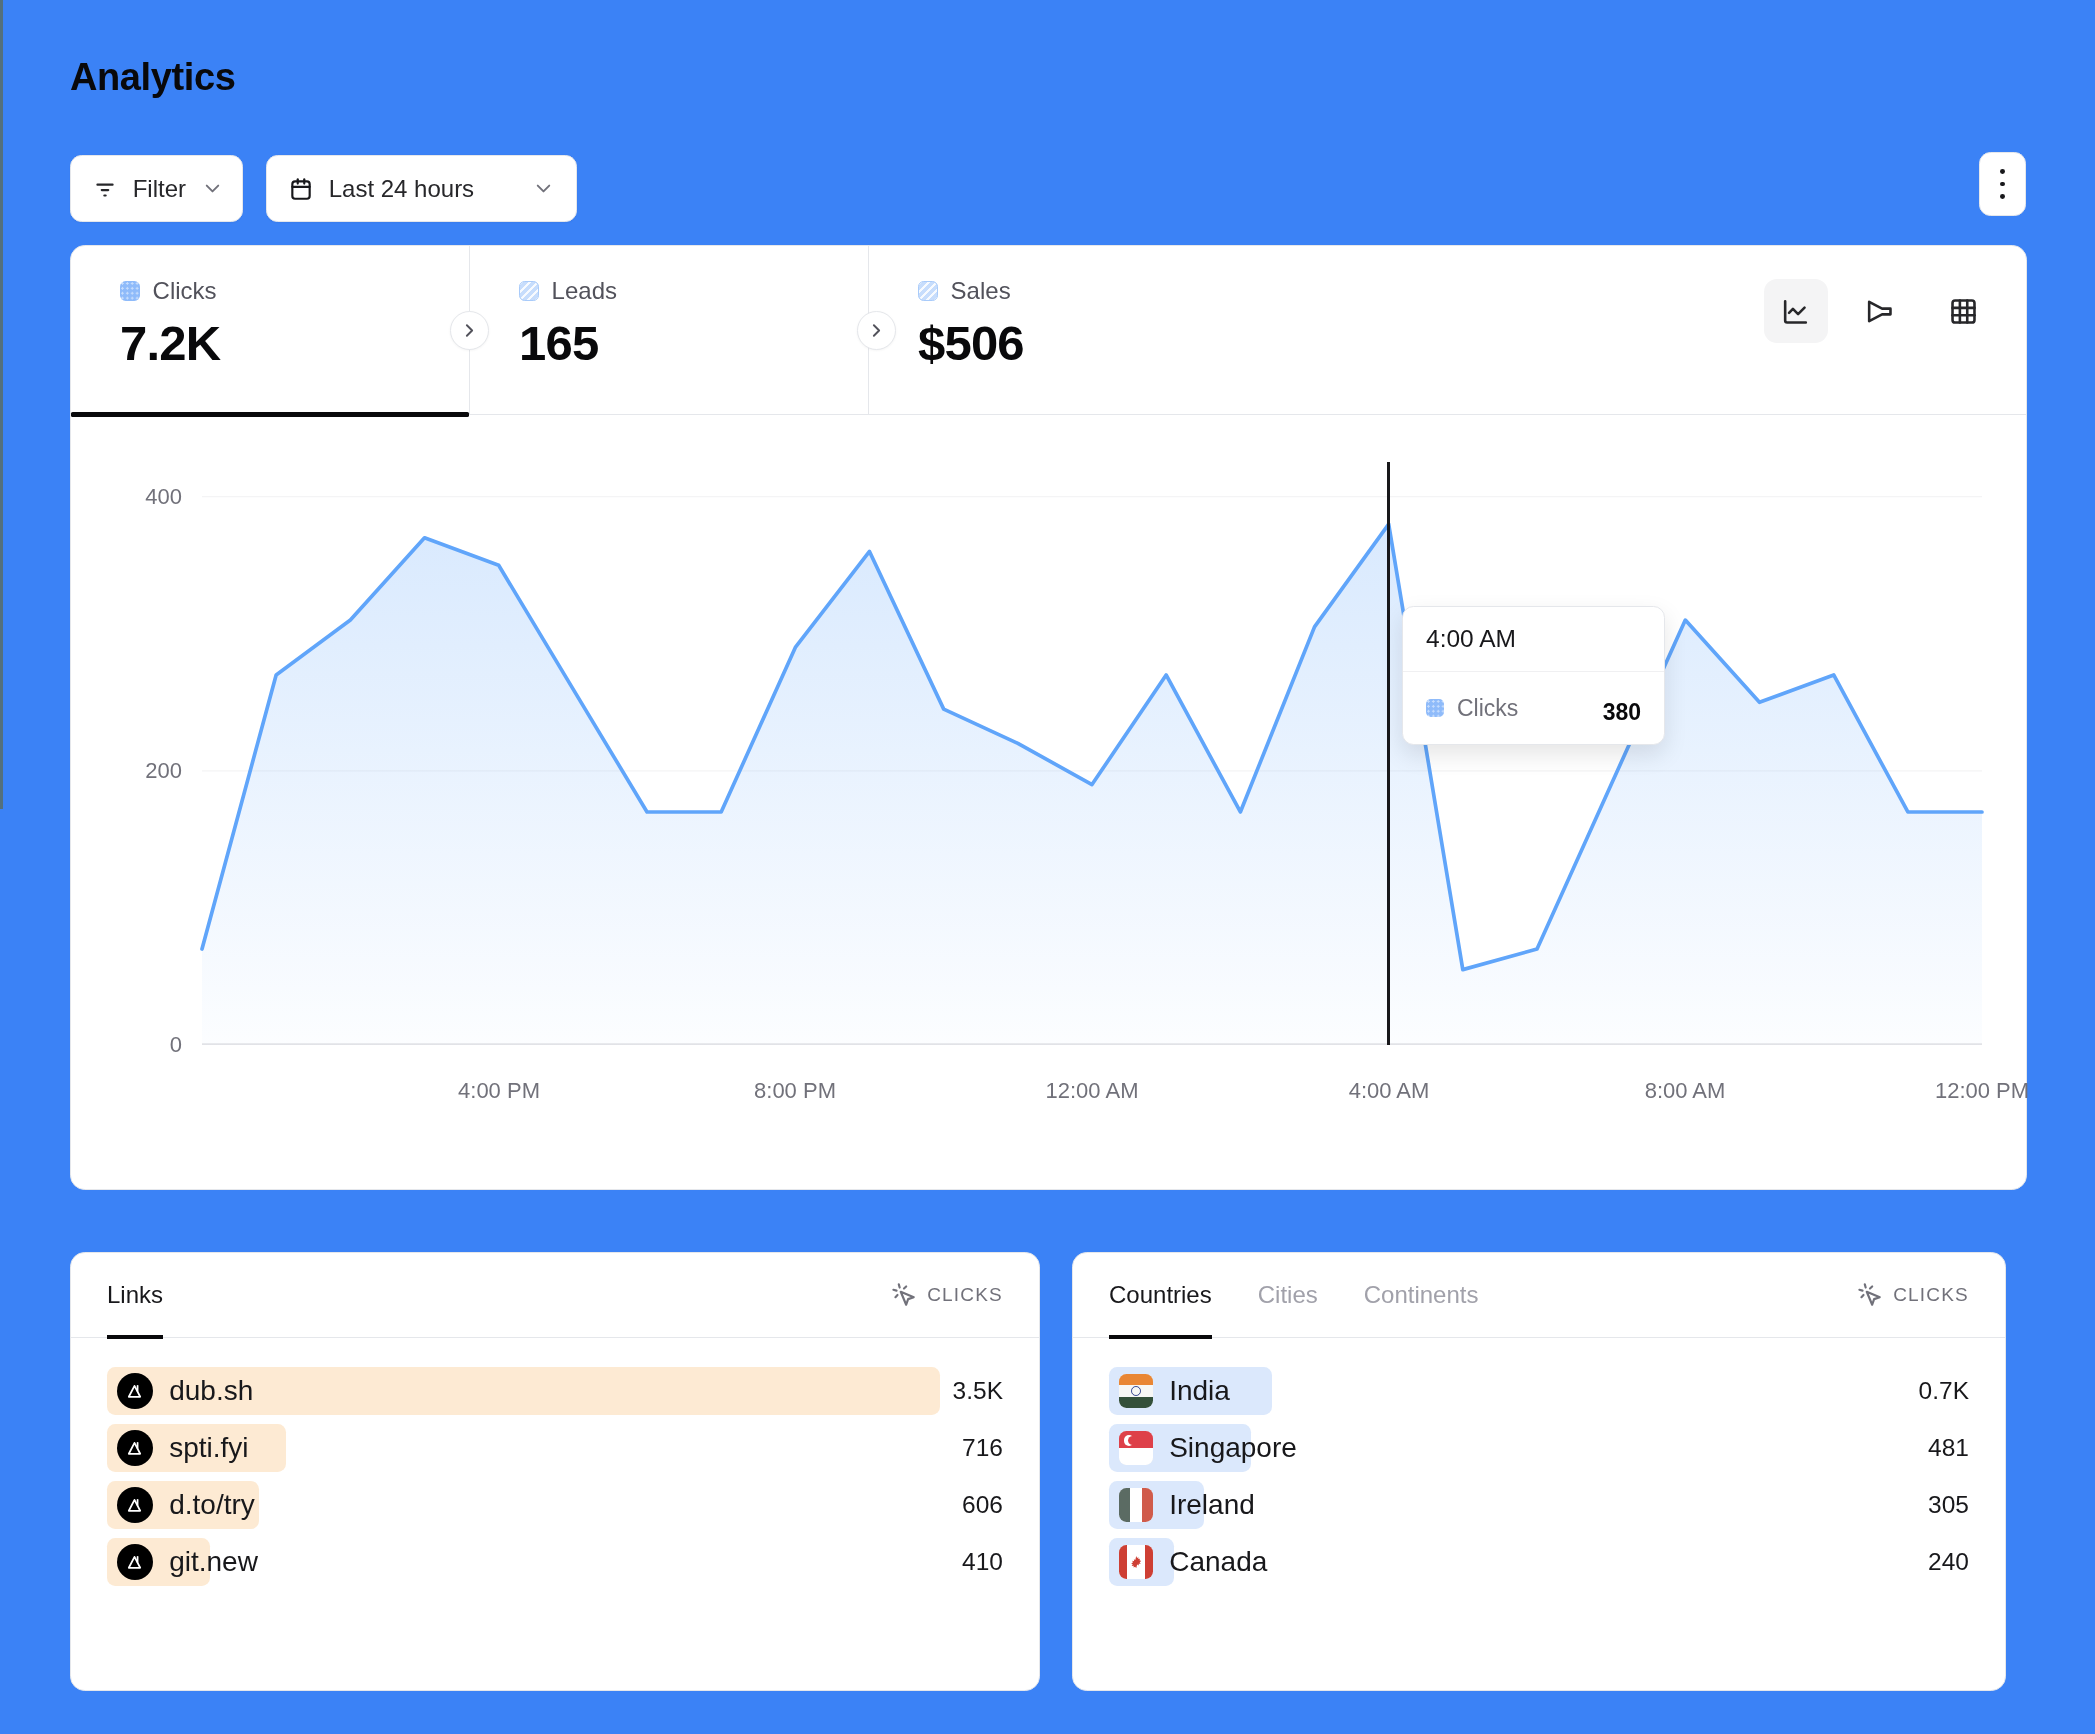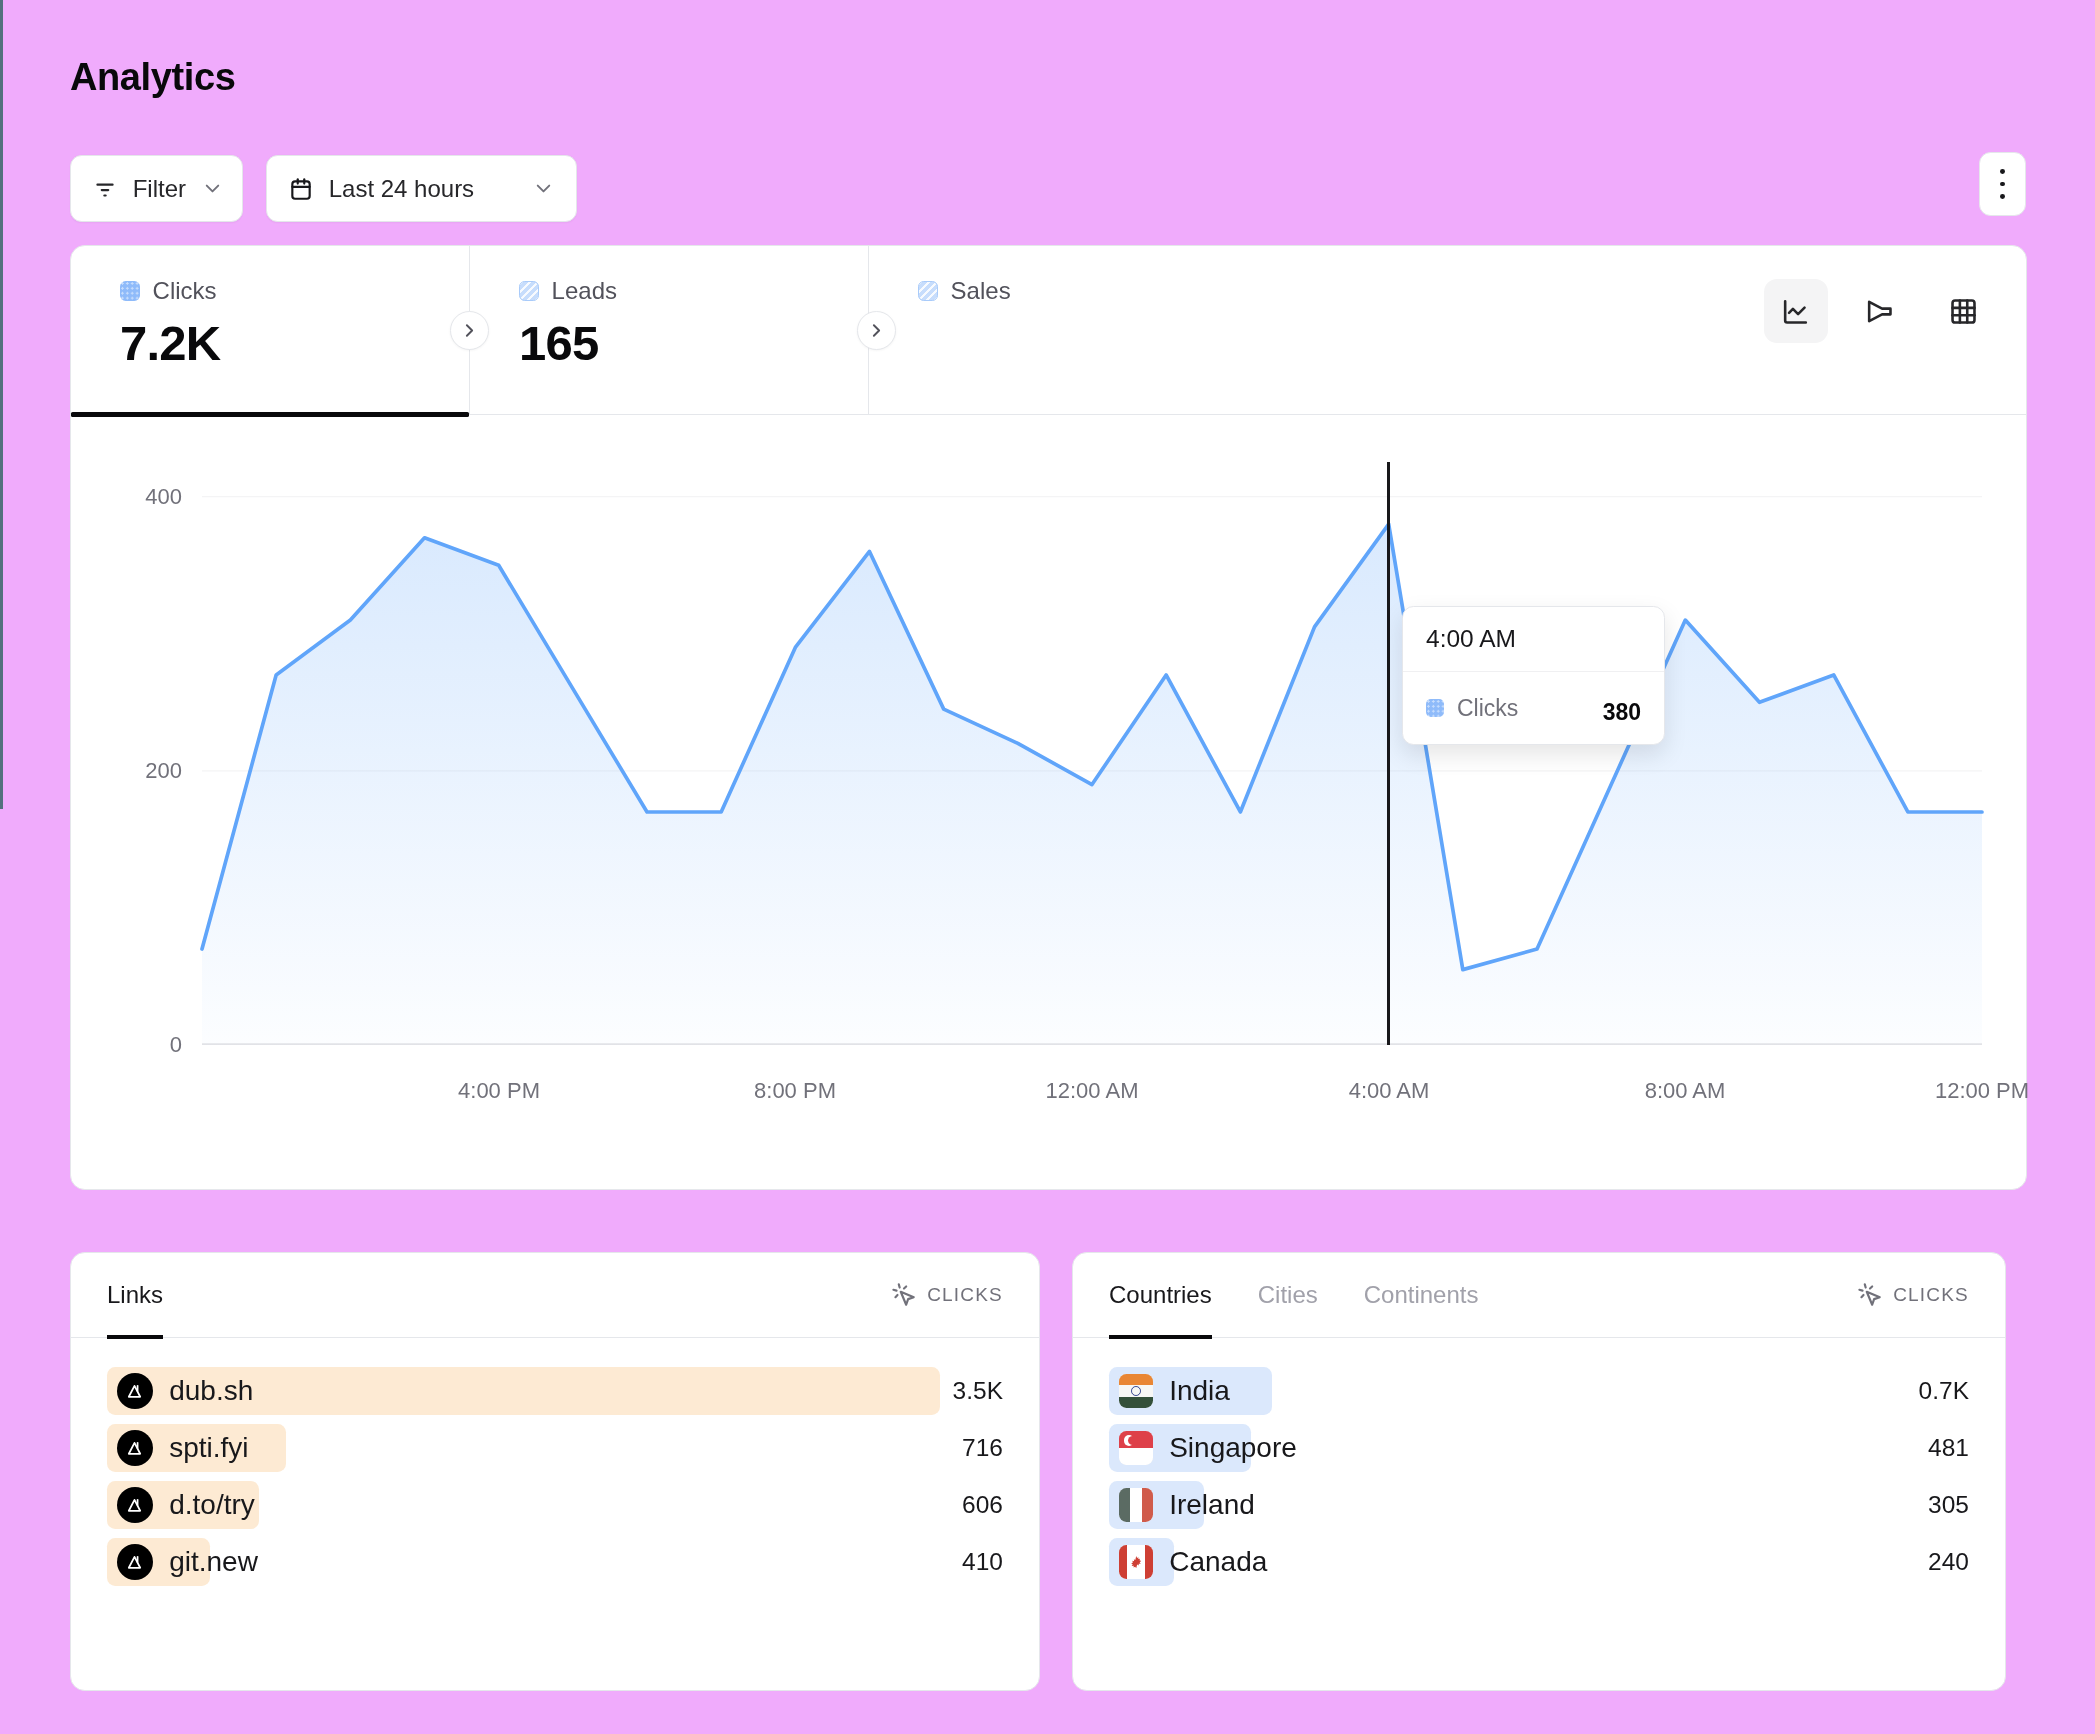--- a/index.html
+++ b/index.html
@@ -1,18 +1,18 @@
 <!DOCTYPE html>
 <html style="font-size:13px"><head>
 <meta charset="utf-8">
 <style>
   * { margin:0; padding:0; box-sizing:border-box; }
   html,body { background:#fff; }
   #page {
-    position:relative; width:2096px; height:1735px; background:#f0abfc;
+    position:relative; width:2096px; height:1735px; background:#3b82f6;
     font-family:"Liberation Sans", sans-serif; color:#18181B; overflow:hidden;
   }
   #window-edge { position:absolute; left:0; top:0; width:3.3px; height:809px; background:#53707E; }
   #page-title { position:absolute; left:70px; top:56px; font-size:38px; font-weight:700; color:#09090B; letter-spacing:-0.4px; }
 
   .btn {
     position:absolute; height:67px; background:#fff; border:1.2px solid #E5E7EB; border-radius:11.5px;
     display:flex; align-items:center; padding:0 21px; gap:14.7px; font-size:24px; color:#27272A;
     box-shadow:0 0.8px 1.6px rgba(0,0,0,.04); cursor:pointer;
   }
@@ -154,20 +154,21 @@
           <span>Leads</span>
         </div>
         <div class="stat-value">165</div>
       </div>
 
       <div class="stat-card">
         <div class="stat-top">
           <span class="chip chip-hatch"></span>
           <span>Sales</span>
         </div>
+        <div class="stat-value">$506</div>
       </div>
 
       <div class="card-sep-btn" style="left:379px;">
         <svg class="icon" width="21" height="21" viewBox="0 0 24 24" fill="none" stroke="#52525B" stroke-width="2.2" stroke-linecap="round" stroke-linejoin="round">
             <polyline points="9 6 15 12 9 18"></polyline>
           </svg>
       </div>
       <div class="card-sep-btn" style="left:786px;">
         <svg class="icon" width="21" height="21" viewBox="0 0 24 24" fill="none" stroke="#52525B" stroke-width="2.2" stroke-linecap="round" stroke-linejoin="round">
             <polyline points="9 6 15 12 9 18"></polyline>

